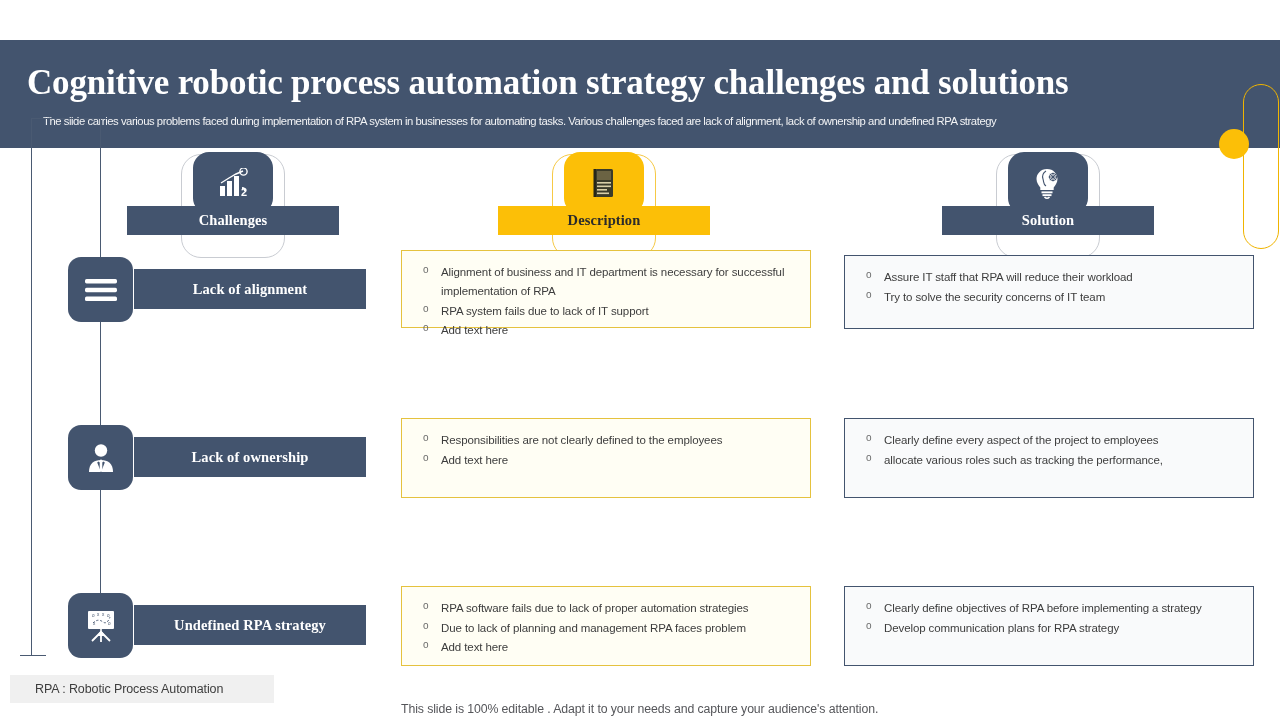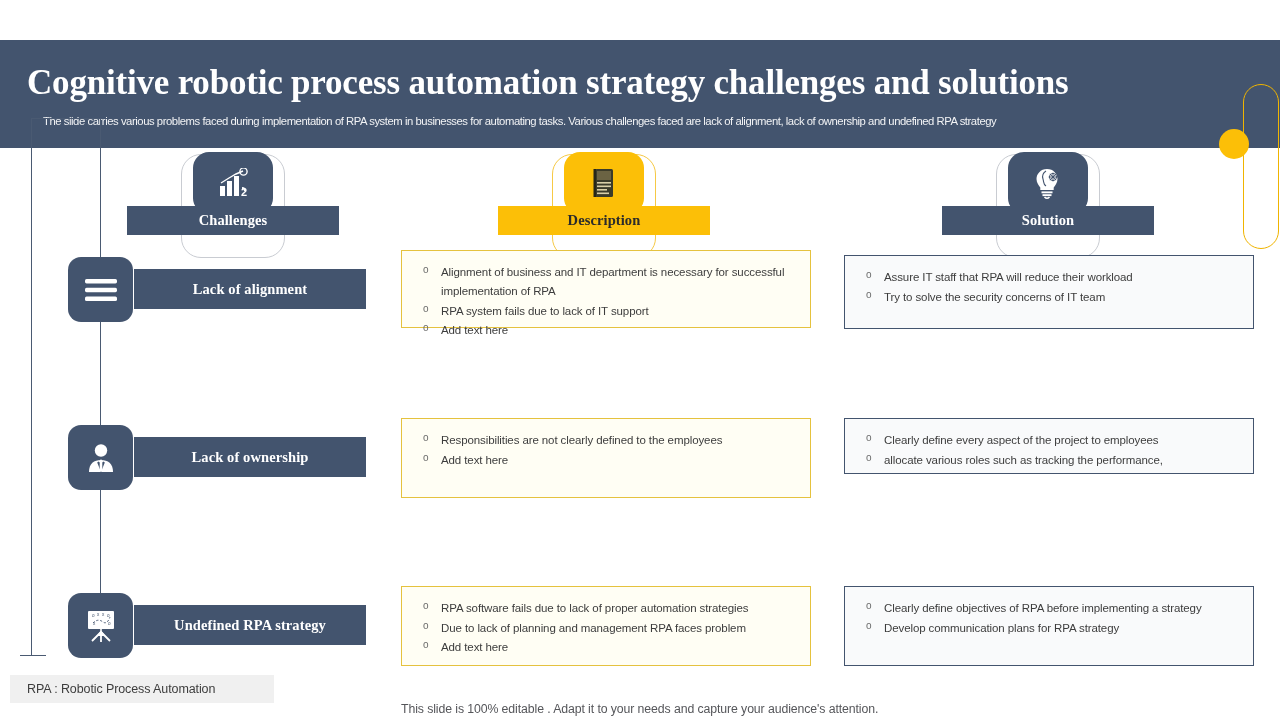--- a/index.html
+++ b/index.html
@@ -228,21 +228,21 @@
     left: 10px;
     top: 675px;
     width: 264px;
     height: 28px;
     background: #f0f0f0;
     color: #3d3d3d;
     font-family: "Liberation Sans", sans-serif;
     font-size: 12.5px;
     display: flex;
     align-items: center;
-    padding-left: 17px;
+    padding-left: 25px;
     box-sizing: border-box;
     letter-spacing: -0.1px;
   }
   .editable-note {
     position: absolute;
     left: 401px;
     top: 702px;
     color: #55565a;
     font-family: "Liberation Sans", sans-serif;
     font-size: 12.3px;
@@ -353,21 +353,21 @@
 </div>
 <div class="row-label" style="top:437px">Lack of ownership</div>
 
 <div class="box desc" style="top:418px;height:80px">
   <ul class="bullets">
     <li>Responsibilities are not clearly defined to the employees</li>
     <li>Add text here</li>
   </ul>
 </div>
 
-<div class="box sol" style="top:418px;height:56px">
+<div class="box sol" style="top:418px;height:80px">
   <ul class="bullets">
     <li>Clearly define every aspect of the project to employees</li>
     <li>allocate various roles such as tracking the performance,</li>
   </ul>
 </div>
 
 <div class="row-tile" style="top:593px">
   <span>
     <svg width="38" height="36" viewBox="0 0 38 36">
       <rect x="6" y="3" width="26" height="18" rx="1" fill="#ffffff"></rect>

